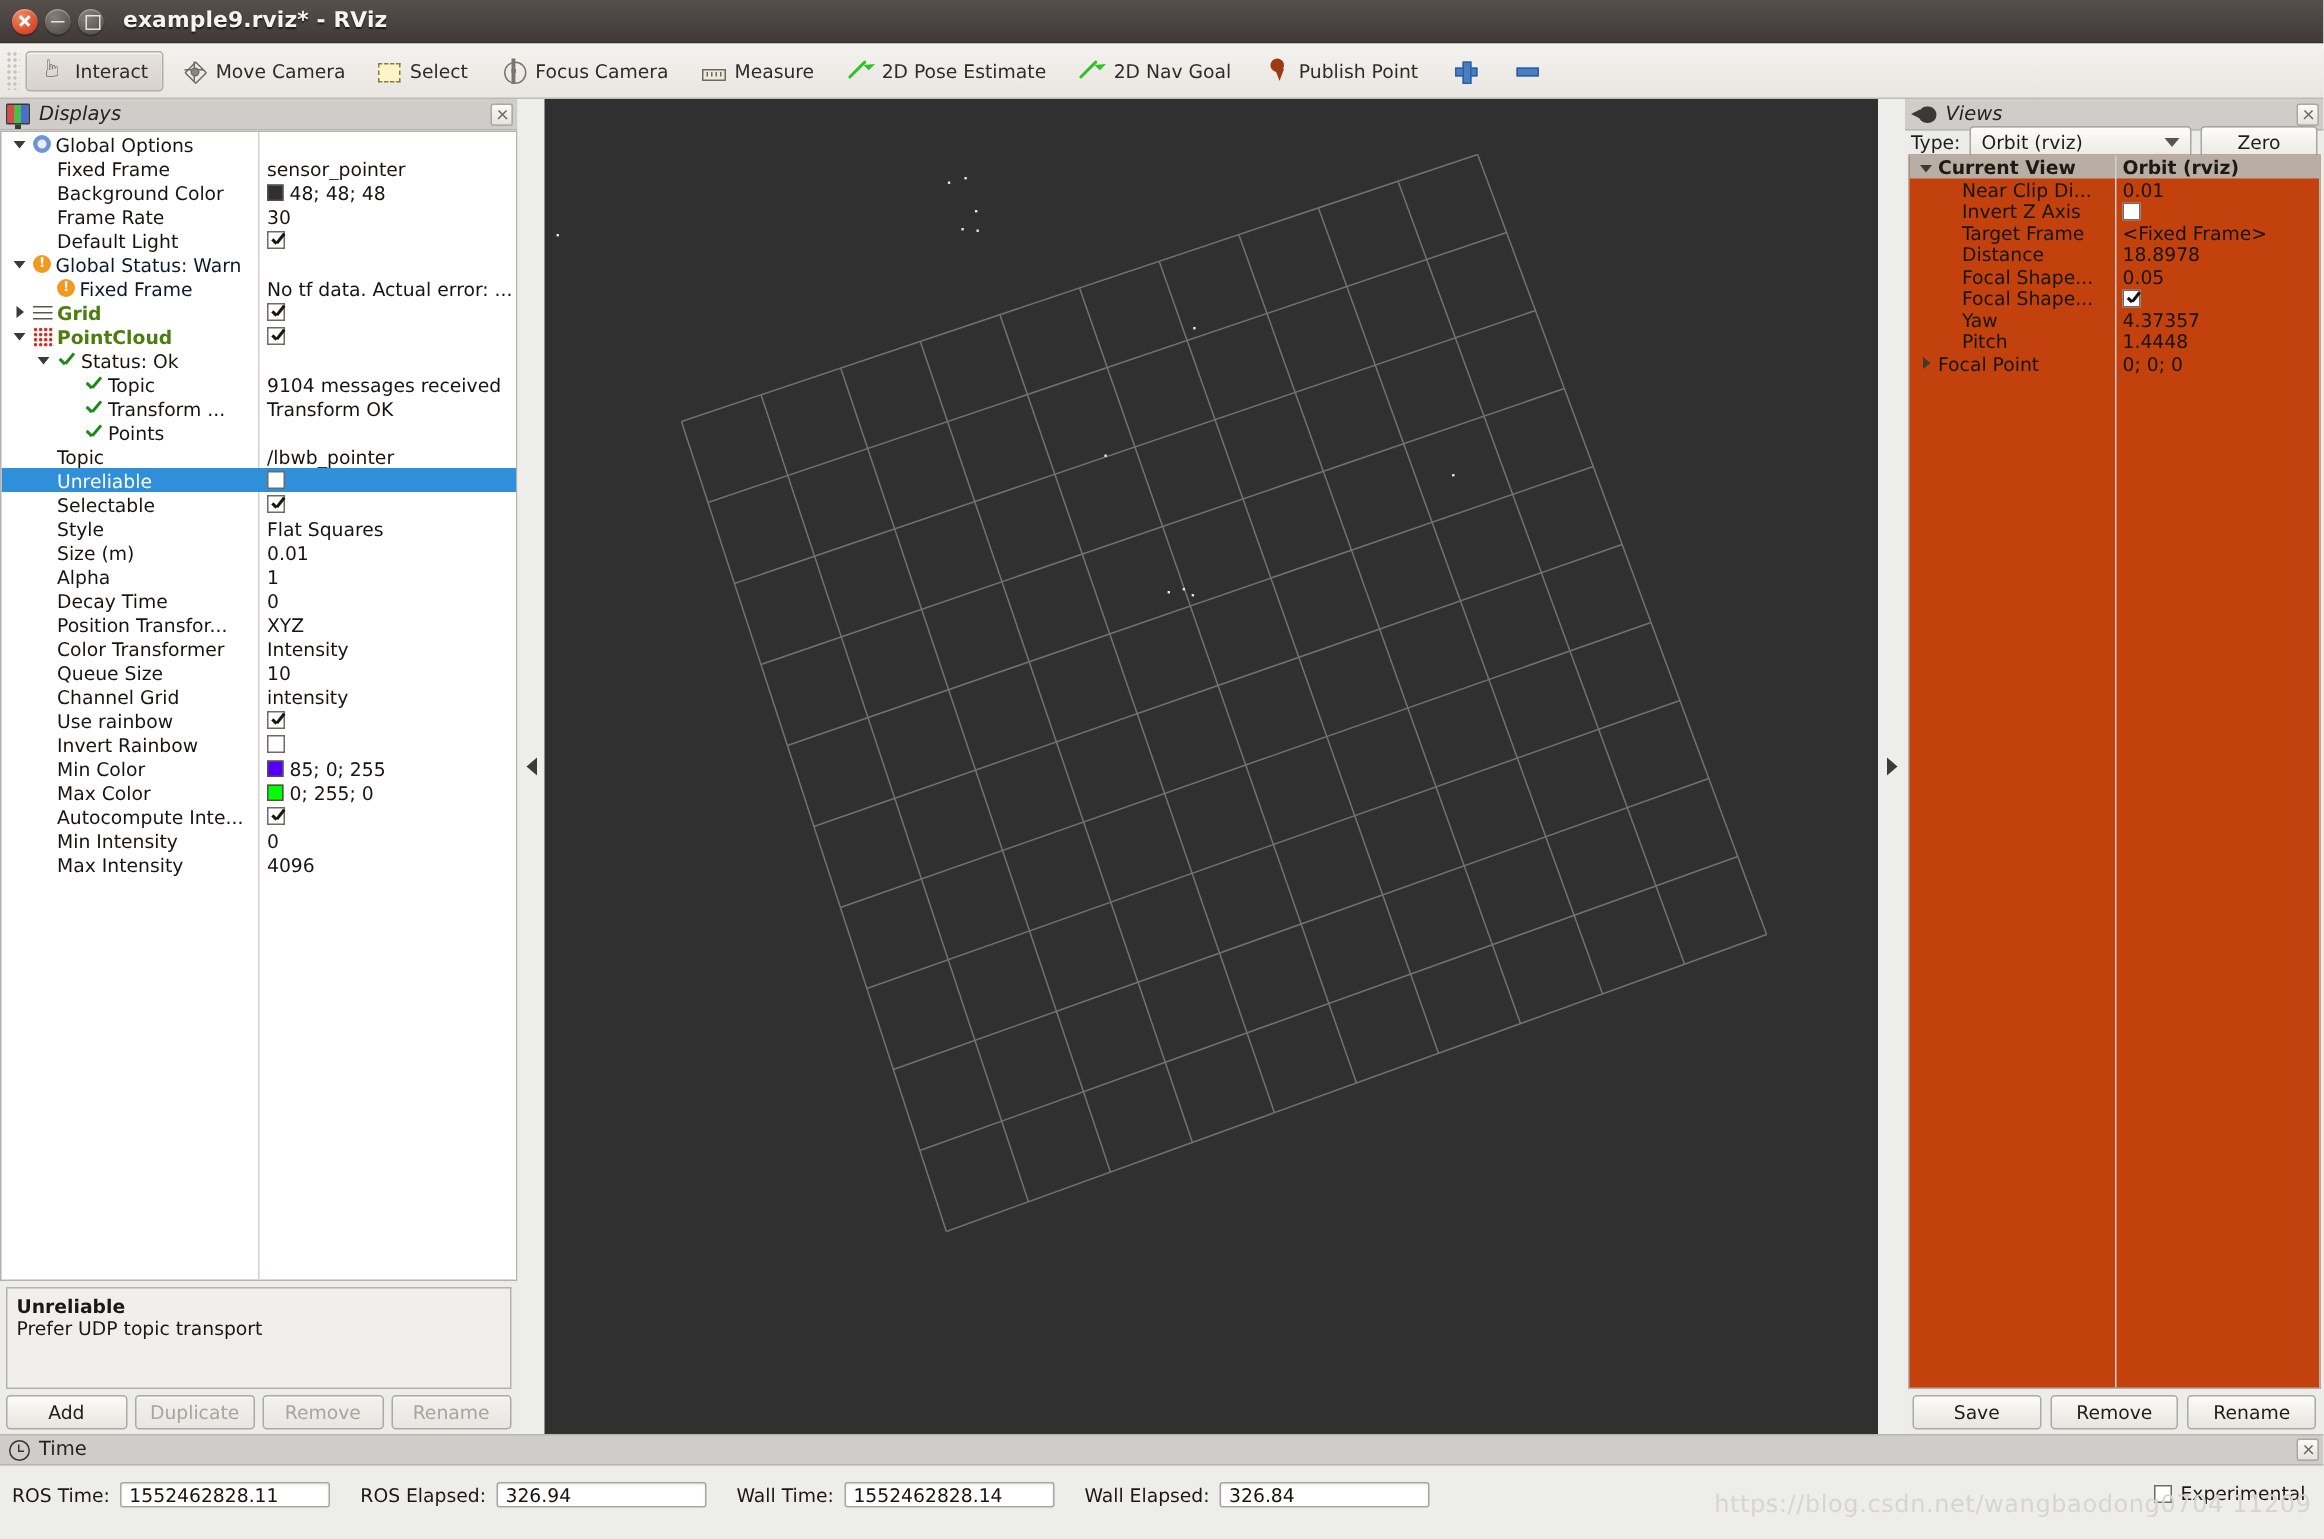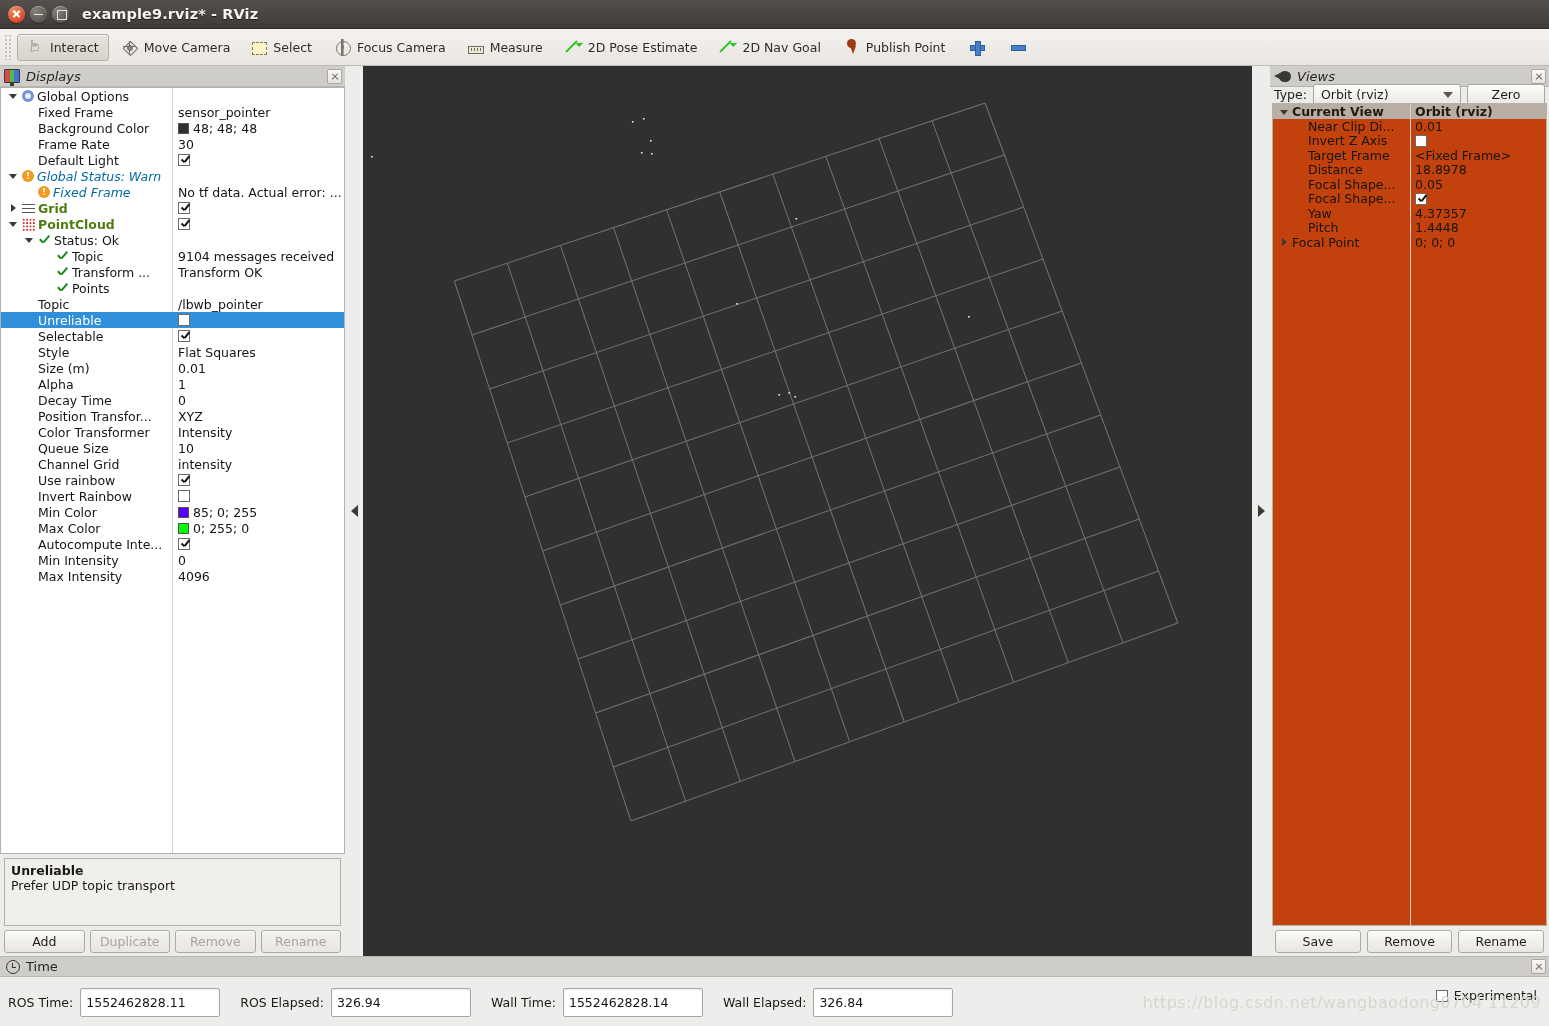--- a/index.html
+++ b/index.html
@@ -150,21 +150,21 @@
       linear-gradient(#5b5752,#5b5752) left 0 top 5px/13px 1.3px no-repeat,
       linear-gradient(#5b5752,#5b5752) left 0 top 9px/13px 1.3px no-repeat; }
   .ic-pc { width:13px; height:13px;
     background-image:radial-gradient(#d9281f 1.1px, transparent 1.3px);
     background-size:3.4px 3.4px; }
   .ic-check { width:13px; height:13px; position:relative; }
   .ic-check::before { content:""; position:absolute; left:1px; top:6px; width:5px; height:2.1px;
     background:#1a8a1a; transform:rotate(45deg); }
   .ic-check::after { content:""; position:absolute; left:3.6px; top:4px; width:9px; height:2.1px;
     background:#1a8a1a; transform:rotate(-50deg); }
-  .lbl-warn { color:#0369a1;font-style:italic; }
+  .lbl-warn { color:#0f172a; }
   .lbl-blue { color:#4d7c0f; font-weight:bold; }
   .cbox { width:12px; height:12px; border:1px solid #6e6a65; background:#fff; position:relative;
     display:inline-block; flex:none; }
   .cbox.on::after { content:""; position:absolute; left:2px; top:5px; width:4px; height:1.9px;
     background:#17150f; transform:rotate(45deg); }
   .cbox.on::before { content:""; position:absolute; left:4px; top:3px; width:8px; height:1.9px;
     background:#17150f; transform:rotate(-52deg); }
   .swatch { width:11px; height:11px; border:1px solid #55514c; flex:none; display:inline-block; }
 
   #helpbox {
@@ -236,21 +236,21 @@
   #timehdr { height:21px; background:#cfcdc9; display:flex; align-items:center; padding:0 3px 0 6px;
     border-top:1px solid #b9b6b1; border-bottom:1px solid #b9b6b1; }
   #timehdr .dtitle { font-size:13px; color:#26241f; margin-left:6px; flex:1; }
   .clock-icon { width:14px; height:14px; border:1.5px solid #38352f; border-radius:50%; position:relative; flex:none; }
   .clock-icon::before { content:""; position:absolute; left:5px; top:2.5px; width:1.3px; height:4.5px; background:#38352f; }
   .clock-icon::after { content:""; position:absolute; left:5px; top:6px; width:4px; height:1.3px; background:#38352f; }
   #timefields { display:flex; align-items:center; padding:11px 0 0 8px; gap:0; font-size:12.5px; color:#1b1915; }
   .tf { display:flex; align-items:center; margin-right:20px; }
   .tf .tfl { margin-right:7px; }
   .tfi {
-    width:140px; height:29px; border:1px solid #a9a6a0; background:#fff; border-radius:2px;
+    width:140px; height:17px; border:1px solid #a9a6a0; background:#fff; border-radius:2px;
     display:flex; align-items:center; padding:0 5px; font-size:12.5px; color:#17150f;
     box-shadow:inset 0 1px 2px rgba(0,0,0,.08);
   }
   #experimental { position:absolute; right:12px; top:32px; display:flex; align-items:center; gap:6px;
     font-size:12.5px; color:#1b1915; }
   #watermark {
     position:absolute; right:8px; bottom:14px; font-size:16px; color:#d8d5d0;
     letter-spacing:.4px; pointer-events:none; white-space:nowrap;
   }
 </style>

